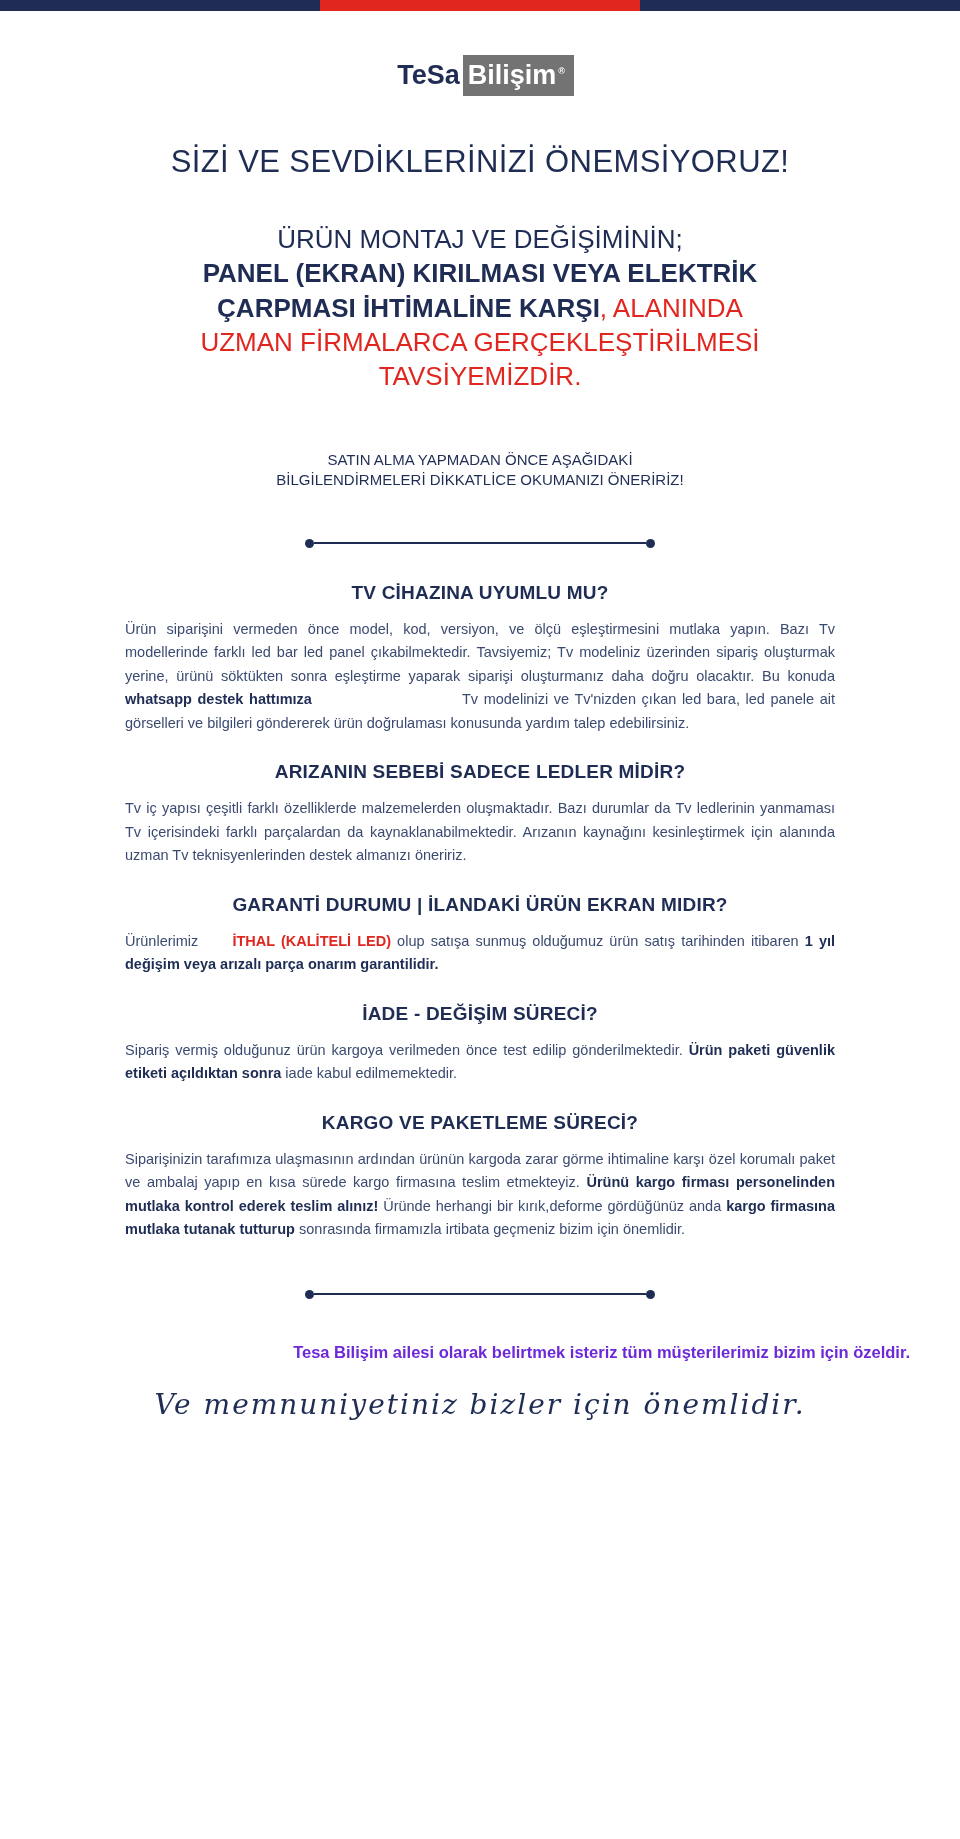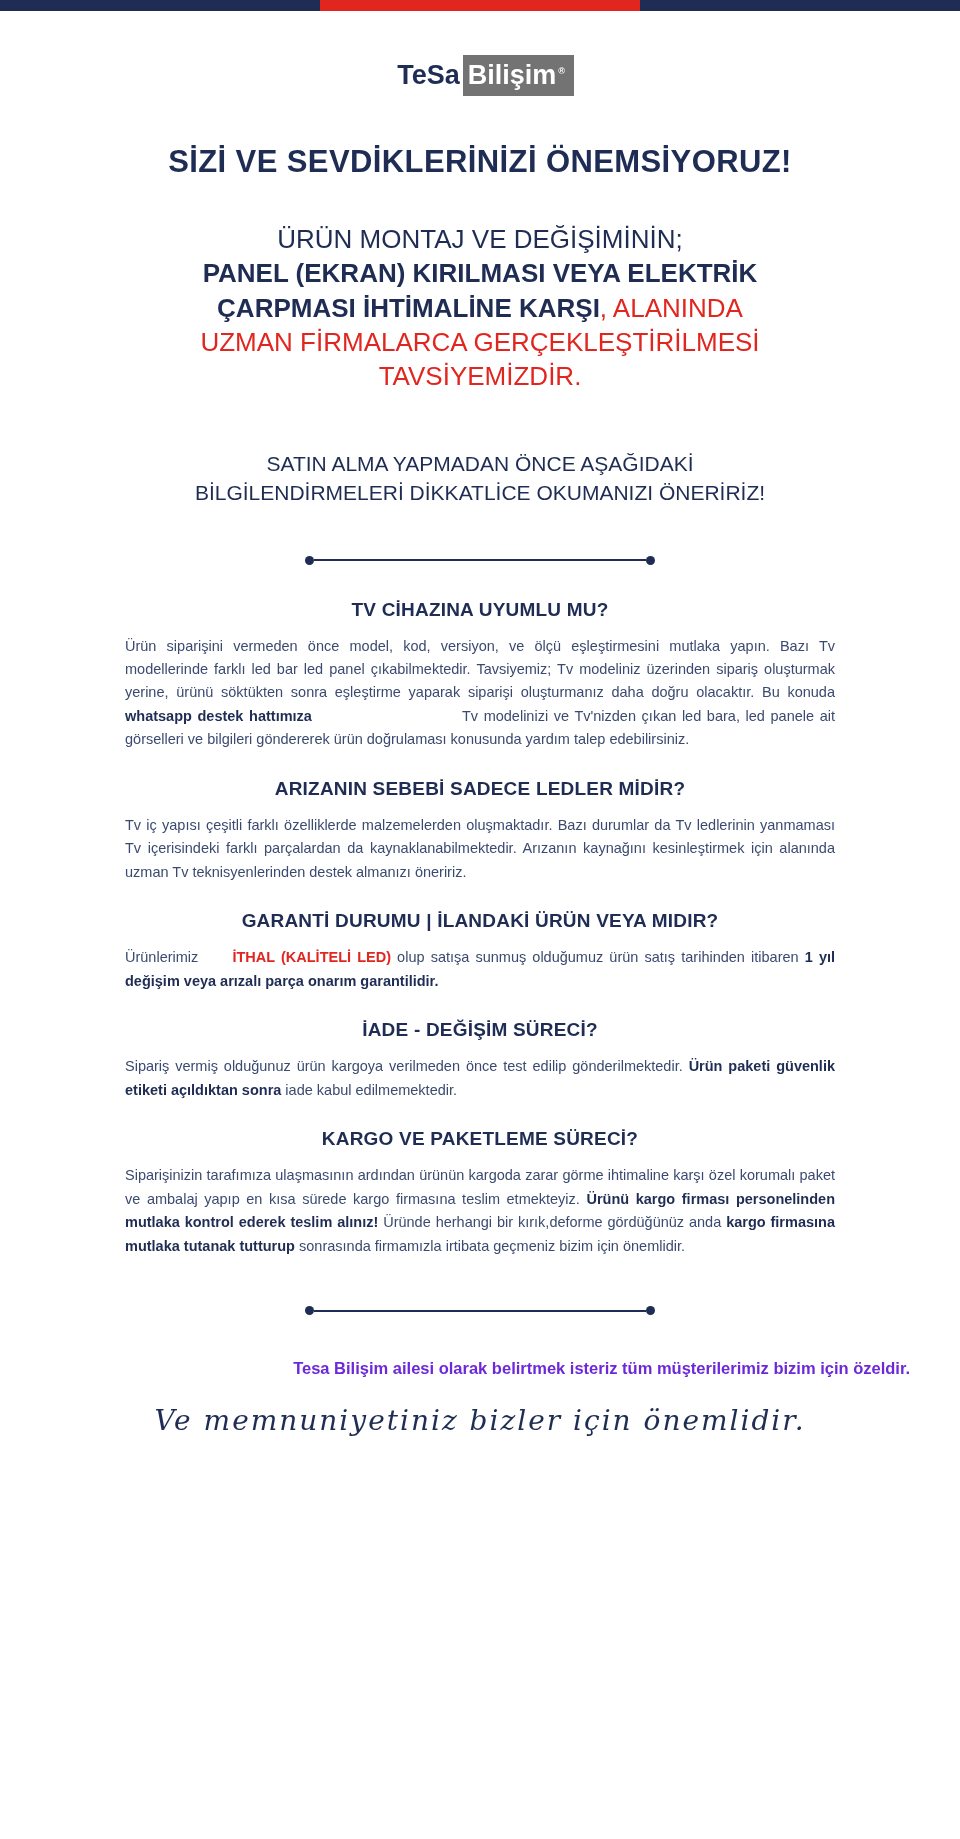--- a/index.html
+++ b/index.html
@@ -60,41 +60,41 @@
     color: #ffffff;
     margin-left: 2px;
   }
 
   
   .headline {
     margin: 48px auto 0;
     width: 860px;
     text-align: center;
     font-size: 31px;
-    font-weight: bold;
+    font-weight: normal;
     letter-spacing: 0.4px;
     color: #1f2d54;
   }
   .subhead {
     margin: 42px auto 0;
     width: 800px;
     text-align: center;
     font-size: 26px;
     line-height: 1.32;
     color: #1f2d54;
     font-weight: normal;
   }
   .subhead .bold { font-weight: bold; }
   .subhead .red  { color: #e0261f; }
 
   .notice {
     margin: 56px auto 0;
     width: 800px;
     text-align: center;
-    font-size: 21px;
+    font-size: 15px;
     line-height: 1.38;
     color: #1f2d54;
   }
 
   
   .divider {
     margin: 48px auto 0;
     width: 350px;
     display: flex;
     align-items: center;
@@ -198,21 +198,21 @@
 <div class="sections" id="sections-root">
     <div class="section">
       <h2>TV CİHAZINA UYUMLU MU?</h2>
       <p><span>Ürün siparişini vermeden önce model, kod, versiyon, ve ölçü eşleştirmesini mutlaka yapın. Bazı Tv modellerinde farklı led bar  led panel çıkabilmektedir.  Tavsiyemiz; Tv modeliniz üzerinden sipariş oluşturmak yerine, ürünü söktükten sonra eşleştirme yaparak siparişi oluşturmanız daha doğru olacaktır. Bu konuda </span><span class="b">whatsapp destek hattımıza</span><span class="gap"></span><span>Tv modelinizi ve Tv'nizden çıkan led bara, led panele ait görselleri ve bilgileri göndererek ürün doğrulaması konusunda yardım talep edebilirsiniz.</span></p>
     </div>
     <div class="section">
       <h2>ARIZANIN SEBEBİ SADECE LEDLER MİDİR?</h2>
       <p><span>Tv iç yapısı çeşitli farklı özelliklerde malzemelerden oluşmaktadır. Bazı durumlar da Tv ledlerinin yanmaması Tv içerisindeki farklı parçalardan da kaynaklanabilmektedir. Arızanın kaynağını kesinleştirmek için alanında uzman Tv teknisyenlerinden destek almanızı öneririz.</span></p>
     </div>
     <div class="section">
-      <h2>GARANTİ DURUMU | İLANDAKİ ÜRÜN VEYA MIDIR?</h2>
+      <h2>GARANTİ DURUMU | İLANDAKİ ÜRÜN EKRAN MIDIR?</h2>
       <p><span>Ürünlerimiz </span><span class="r">İTHAL (KALİTELİ LED)</span><span> olup satışa sunmuş olduğumuz ürün satış tarihinden itibaren </span><span class="b">1 yıl değişim veya arızalı parça onarım garantilidir.</span></p>
     </div>
     <div class="section">
       <h2>İADE - DEĞİŞİM SÜRECİ?</h2>
       <p><span>Sipariş vermiş olduğunuz ürün kargoya verilmeden önce test edilip gönderilmektedir. </span><span class="b">Ürün paketi güvenlik etiketi açıldıktan sonra</span><span> iade kabul edilmemektedir.</span></p>
     </div>
     <div class="section">
       <h2>KARGO VE PAKETLEME SÜRECİ?</h2>
       <p><span>Siparişinizin tarafımıza ulaşmasının ardından ürünün kargoda zarar görme ihtimaline karşı özel korumalı paket ve ambalaj yapıp en kısa sürede kargo firmasına teslim etmekteyiz. </span><span class="b">Ürünü kargo firması personelinden mutlaka kontrol ederek teslim alınız!</span><span> Üründe herhangi bir kırık,deforme gördüğünüz anda </span><span class="b">kargo firmasına mutlaka tutanak tutturup</span><span> sonrasında firmamızla irtibata geçmeniz bizim için önemlidir.</span></p>
     </div>

